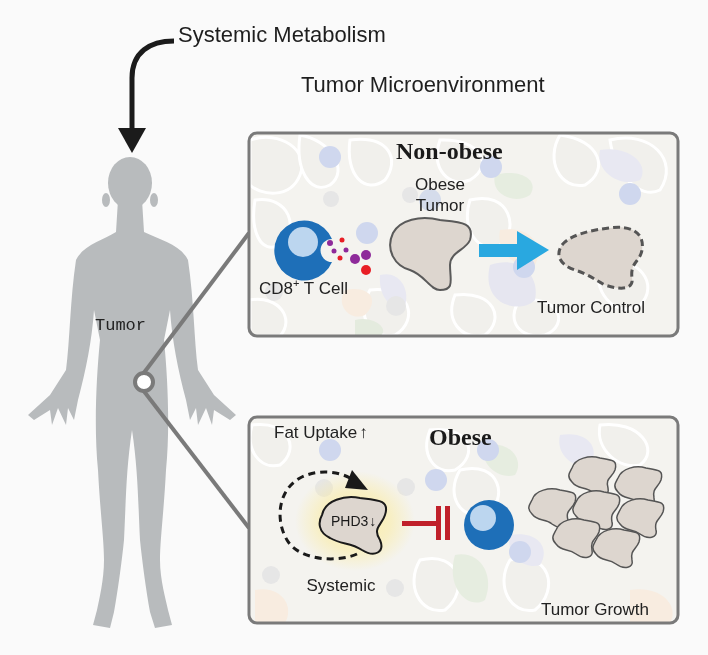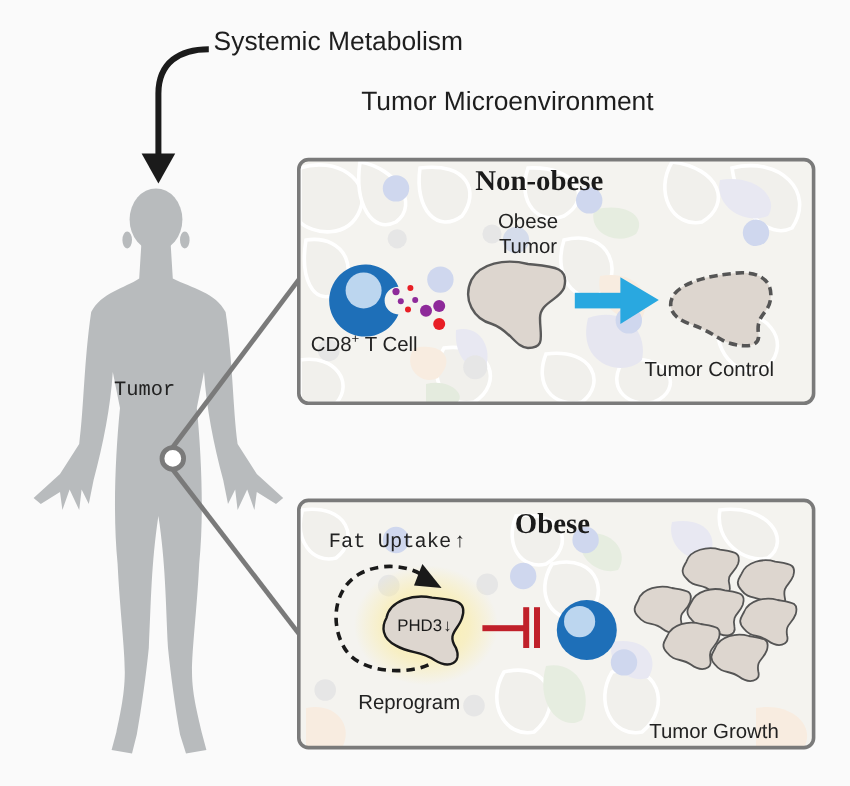--- a/index.html
+++ b/index.html
@@ -169,18 +169,18 @@
 
 <div class="abs head" style="left:396px;top:138px;">Non-obese</div>
 <div class="abs lbl" style="left:410px;top:174px;width:60px;">
   <div>Obese</div>
   <div>Tumor</div>
 </div>
 <div class="abs lbl" style="left:259px;top:273px;text-align:center;"><span>CD8</span><sup style="font-size:11px;">+</sup><span> T Cell</span></div>
 <div class="abs lbl" style="left:537px;top:297px;">Tumor Control</div>
 
 <div class="abs head" style="left:429px;top:424px;">Obese</div>
-<div class="abs lbl" style="left:274px;top:442px;text-align:center;font-family:Liberation Mono, monospace;"><span>Fat Uptake</span><span style="font-weight:bold;margin-left:2px;">↑</span></div>
+<div class="abs lbl" style="left:274px;top:422px;text-align:center;"><span>Fat Uptake</span><span style="font-weight:bold;margin-left:2px;">↑</span></div>
 <div class="abs" style="left:331px;top:513px;font-size:14px;font-weight:normal;color:#1a1a1a;white-space:nowrap;"><span>PHD3</span><span style="margin-left:1px;">↓</span></div>
 <div class="abs lbl" style="left:256px;top:575px;width:170px;">
-  <div>Reprogram</div>
+  <div>Systemic</div>
 </div>
 <div class="abs lbl" style="left:541px;top:599px;">Tumor Growth</div>
 
 </body></html>

